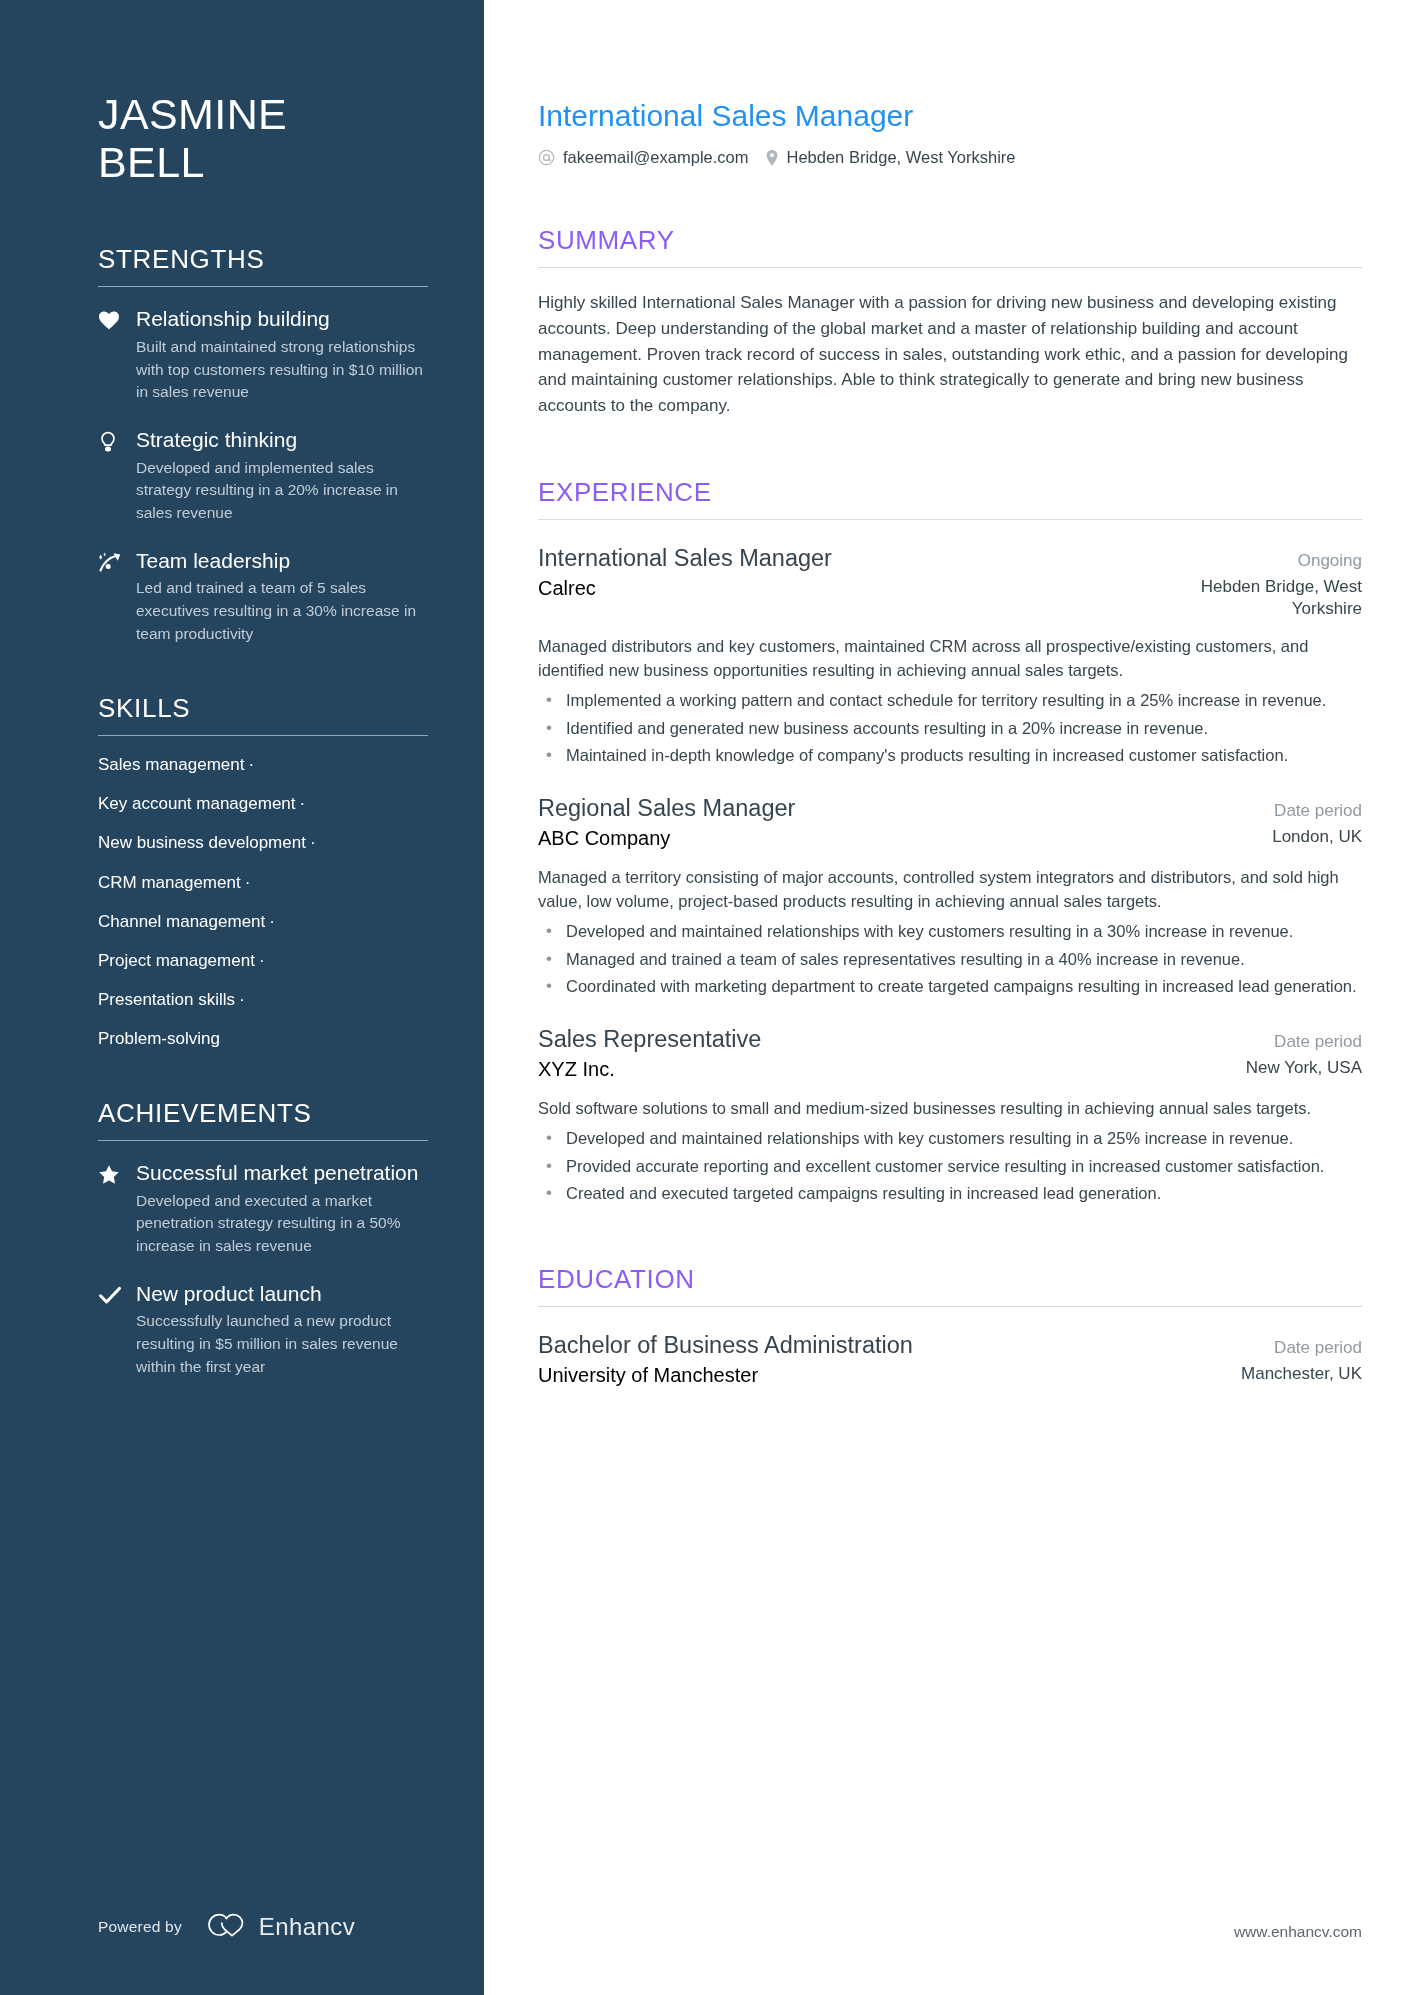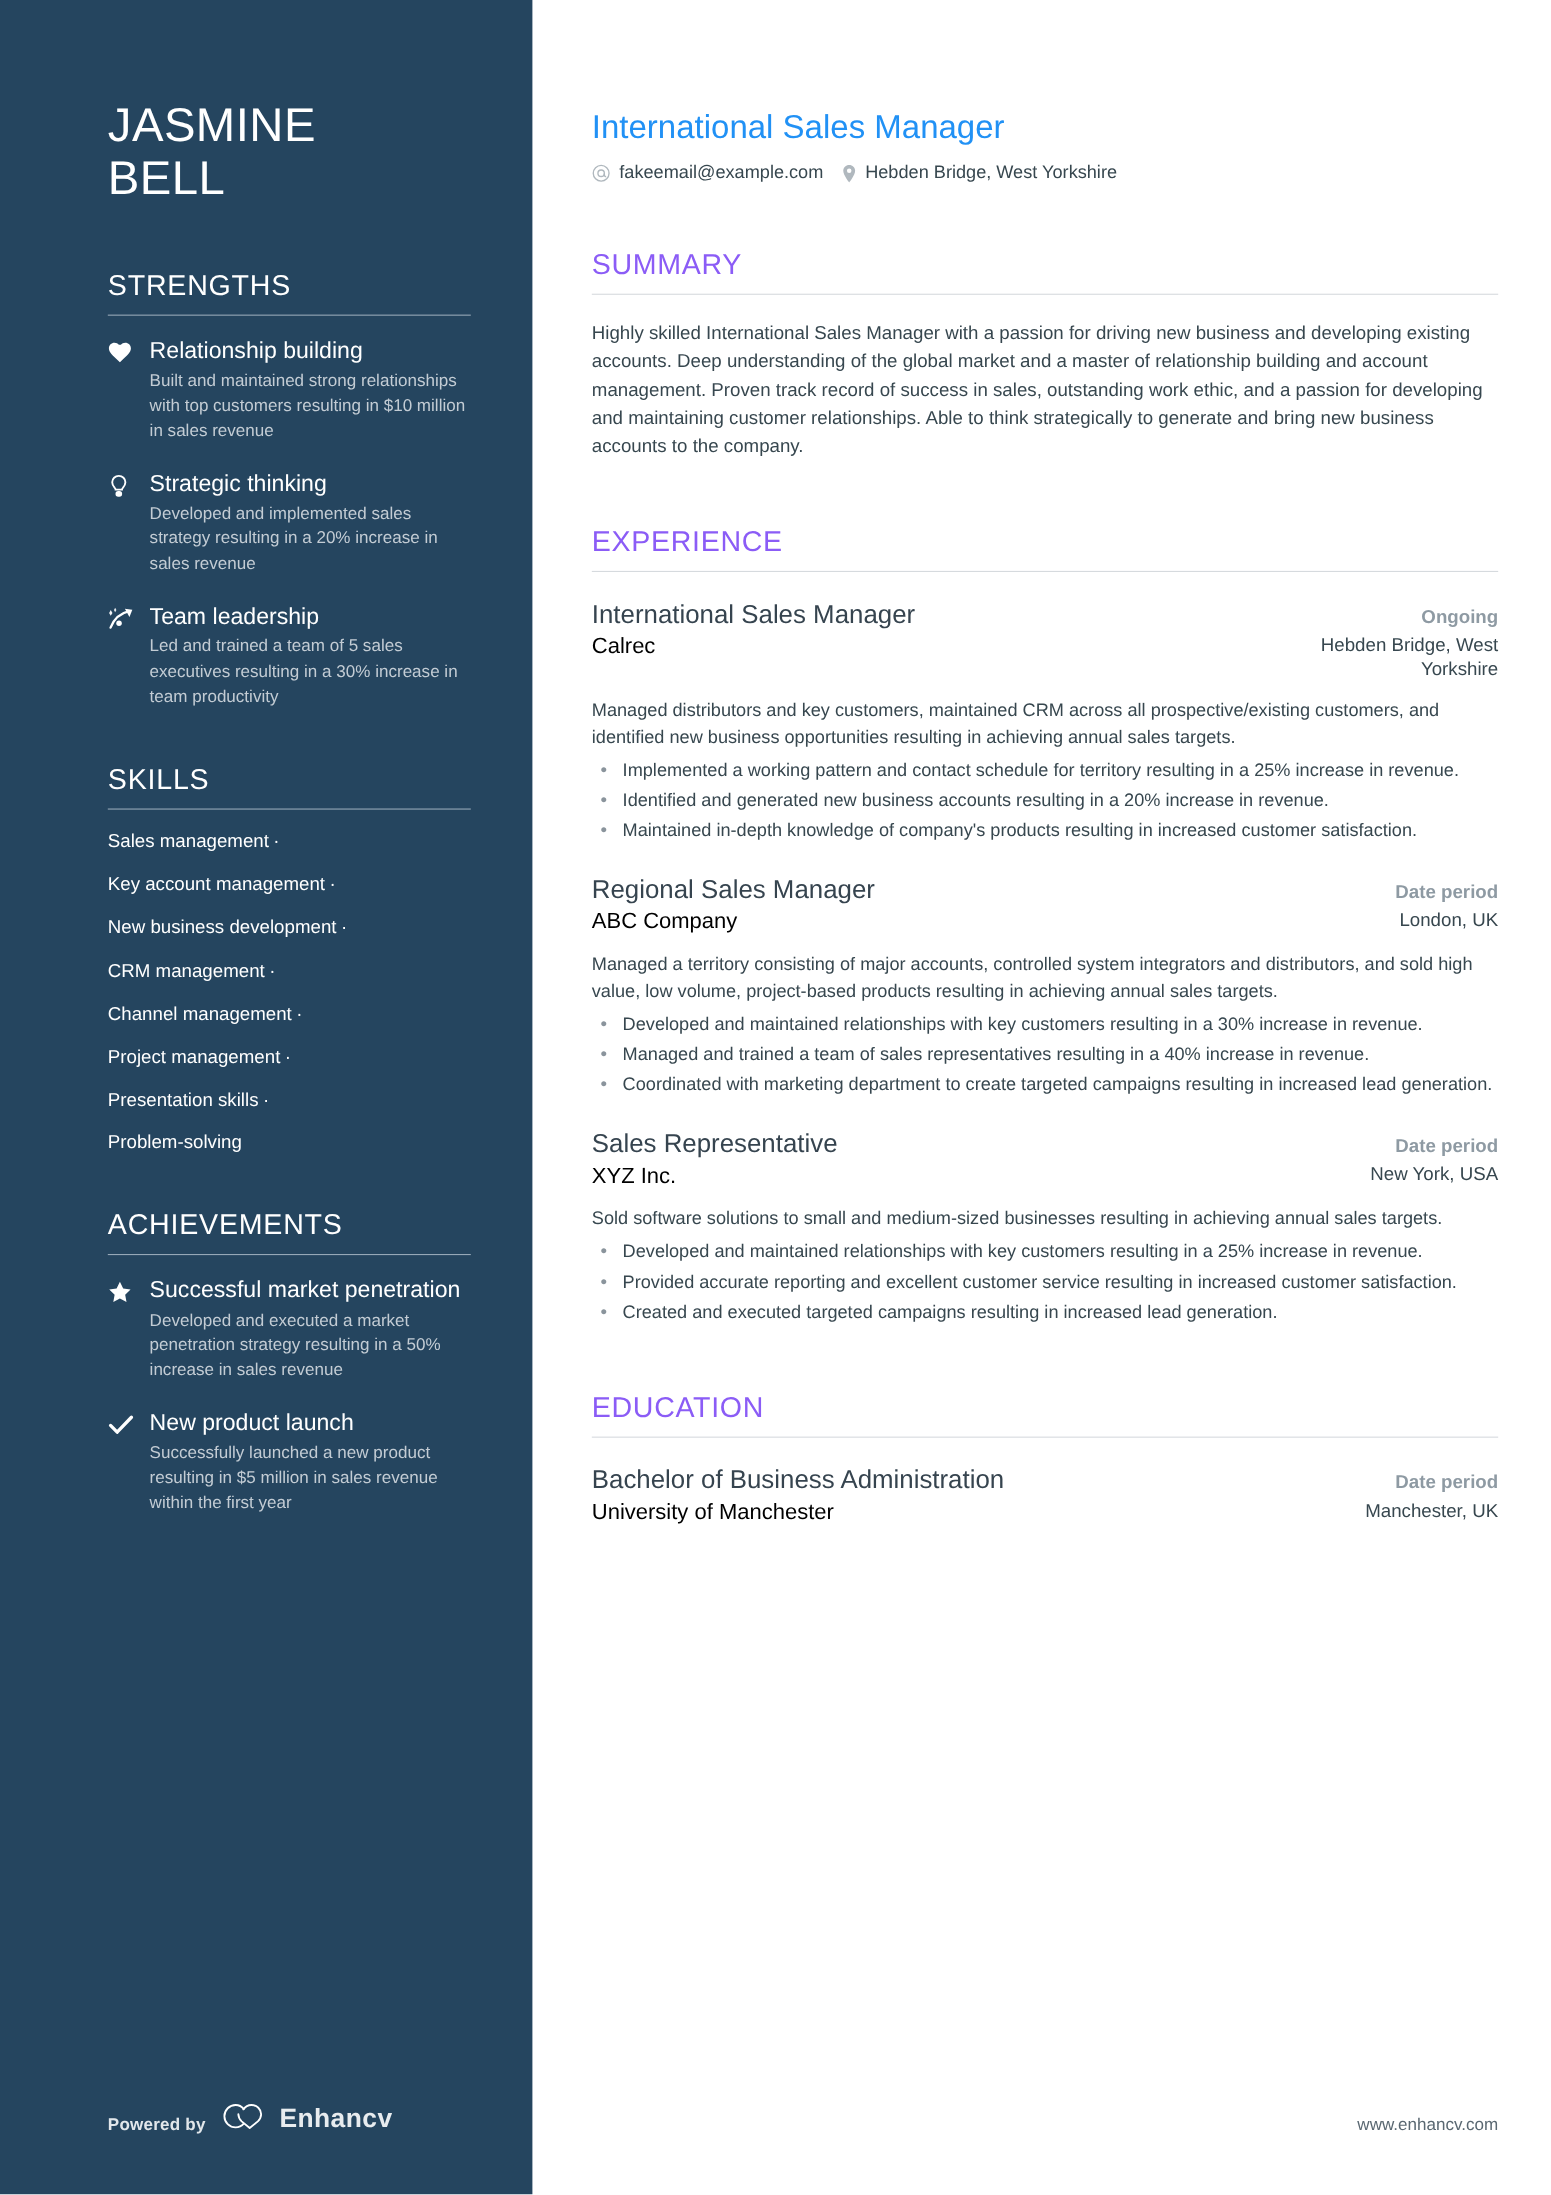--- a/index.html
+++ b/index.html
@@ -86,23 +86,22 @@
     white-space: nowrap;
   }
   .skill-item:last-child { margin-bottom: 0; }
   .skill-sep { color: #ffffff; padding-left: 4px; }
 
   .powered {
     position: absolute;
     left: 98px;
     bottom: 54px;
     display: flex;
-    align-items: flex-end;
-    gap: 12px;
-    font-weight: bold;
+    align-items: center;
+    gap: 22px;
   }
   .powered-text {
     font-size: 15.5px;
     color: #e2e7eb;
     letter-spacing: 0.2px;
   }
   .brand { display: flex; align-items: center; gap: 9px; }
   .brand-word {
     font-size: 24px;
     color: #e8ecef;
@@ -165,21 +164,20 @@
     color: #36444f;
     line-height: 1.2;
   }
   .job-date {
     font-size: 17px;
     color: #8e9aa3;
     white-space: nowrap;
     text-align: right;
     flex: 0 0 auto;
     padding-top: 4px;
-    font-weight: bold;
   }
   .job-sub {
     display: flex;
     justify-content: space-between;
     align-items: flex-start;
     gap: 24px;
     margin-top: 4px;
   }
   .job-company {
     font-size: 20px;

